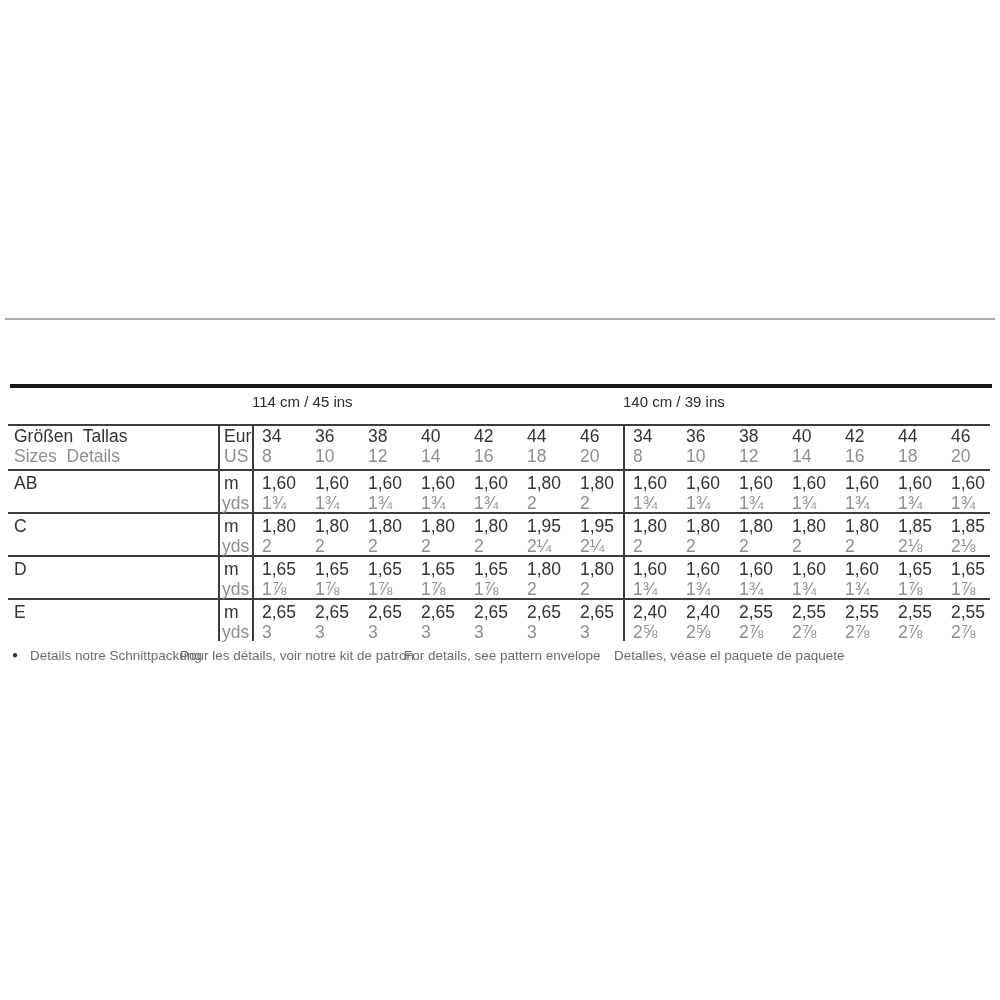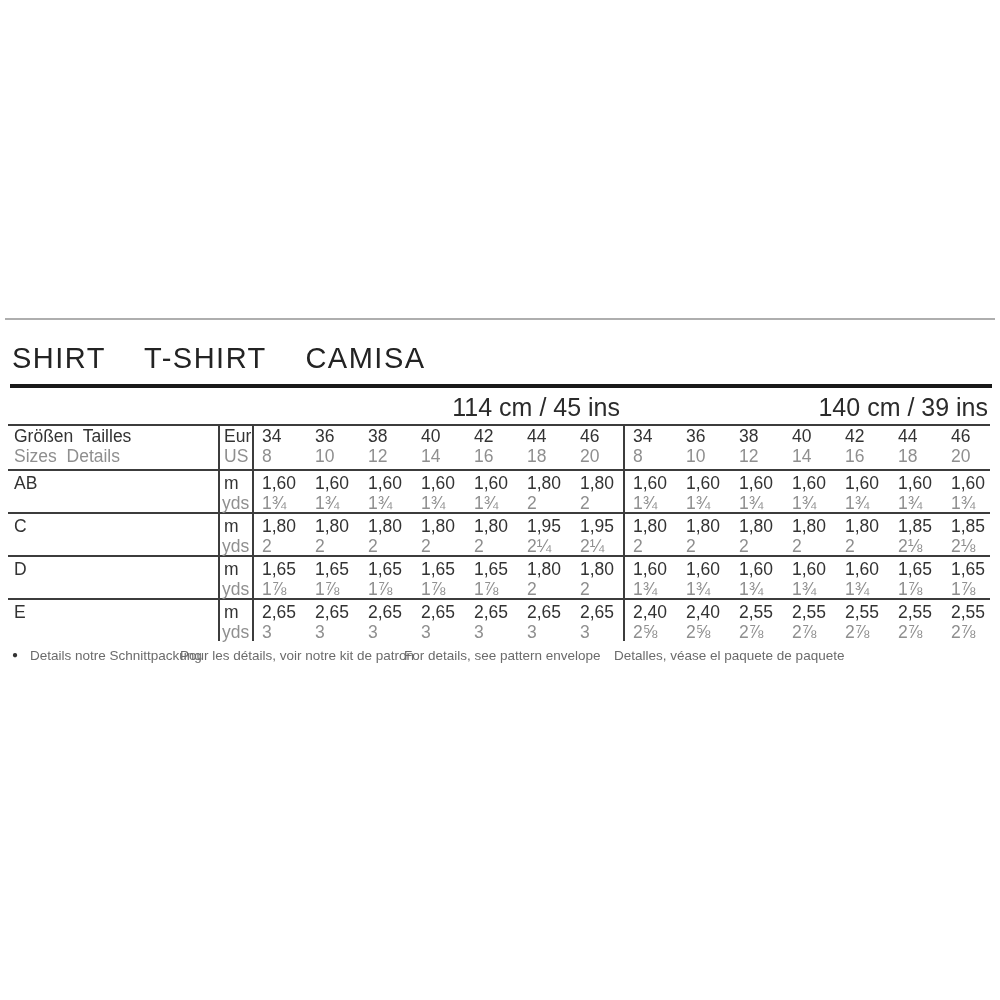--- a/index.html
+++ b/index.html
@@ -14,61 +14,60 @@
   .hline { position: absolute; background: #3c3c3c; height: 1.5px; left: 8px; width: 982px; }
   .vline { position: absolute; background: #3c3c3c; width: 1.5px; top: 424px; height: 217px; }
   #top-rule { position: absolute; left: 5px; right: 5px; top: 318px; height: 2px; background: #aeaeae; }
   #thick-rule { position: absolute; left: 10px; top: 384px; width: 982px; height: 4px; background: #191919; }
   #doc-title {
     position: absolute; left: 12px; top: 342px;
     font-size: 29px; font-weight: 500; color: #232323;
     letter-spacing: 1.5px; word-spacing: 10px; white-space: pre;
   }
   .section-header {
-    position: absolute; top: 393px; text-align: right;
-    font-size: 25px; color: #2b2b2b; white-space: pre;
+    position: absolute; top: 393px; text-align: left;
+    font-size: 15px; color: #2b2b2b; white-space: pre;
   }
   #section-114 { left: 252px; width: 368px; }
   #section-140 { left: 623px; width: 365px; }
   .cell {
     position: absolute; font-size: 17.5px; line-height: 19px; white-space: pre;
   }
   .dark { color: #333333; }
   .gray { color: #8f8f8f; }
   #footer { position: absolute; left: 0; top: 648px; width: 1000px; font-size: 13.5px; color: #6b6b6b; }
   .footer-note { position: absolute; top: 0; white-space: pre; }
   #footer-bullet { position: absolute; left: 12px; top: 1px; font-size: 10px; color: #333333; }
 </style>
 </head>
 <body>
 
 <div id="page">
 
   <div id="top-rule"></div>
 
-  <div id="doc-title">SHIRT  T-SHIRT  CAMISA</div>
 
   <div id="thick-rule"></div>
 
   <div class="section-header" id="section-114">114 cm / 45 ins</div>
   <div class="section-header" id="section-140">140 cm / 39 ins</div>
 
   <div id="size-table">
 
     <div class="hline" style="top:424px"></div>
     <div class="hline" style="top:469px"></div>
     <div class="hline" style="top:512px"></div>
     <div class="hline" style="top:555px"></div>
     <div class="hline" style="top:598px"></div>
 
     <div class="vline" style="left:218px"></div>
     <div class="vline" style="left:252px"></div>
     <div class="vline" style="left:623px"></div>
 
-    <span class="cell dark" style="left:14px; top:427px">Größen  Tailles</span>
+    <span class="cell dark" style="left:14px; top:427px">Größen  Tallas</span>
     <span class="cell gray" style="left:14px; top:447px">Sizes  Details</span>
     <span class="cell dark" style="left:224px; top:427px">Eur</span>
     <span class="cell gray" style="left:224px; top:447px">US</span>
 
   <span class="cell dark" style="left: 262px; top: 427px;">34</span>
       <span class="cell gray" style="left: 262px; top: 447px;">8</span>
       <span class="cell dark" style="left: 315px; top: 427px;">36</span>
       <span class="cell gray" style="left: 315px; top: 447px;">10</span>
       <span class="cell dark" style="left: 368px; top: 427px;">38</span>
       <span class="cell gray" style="left: 368px; top: 447px;">12</span>

